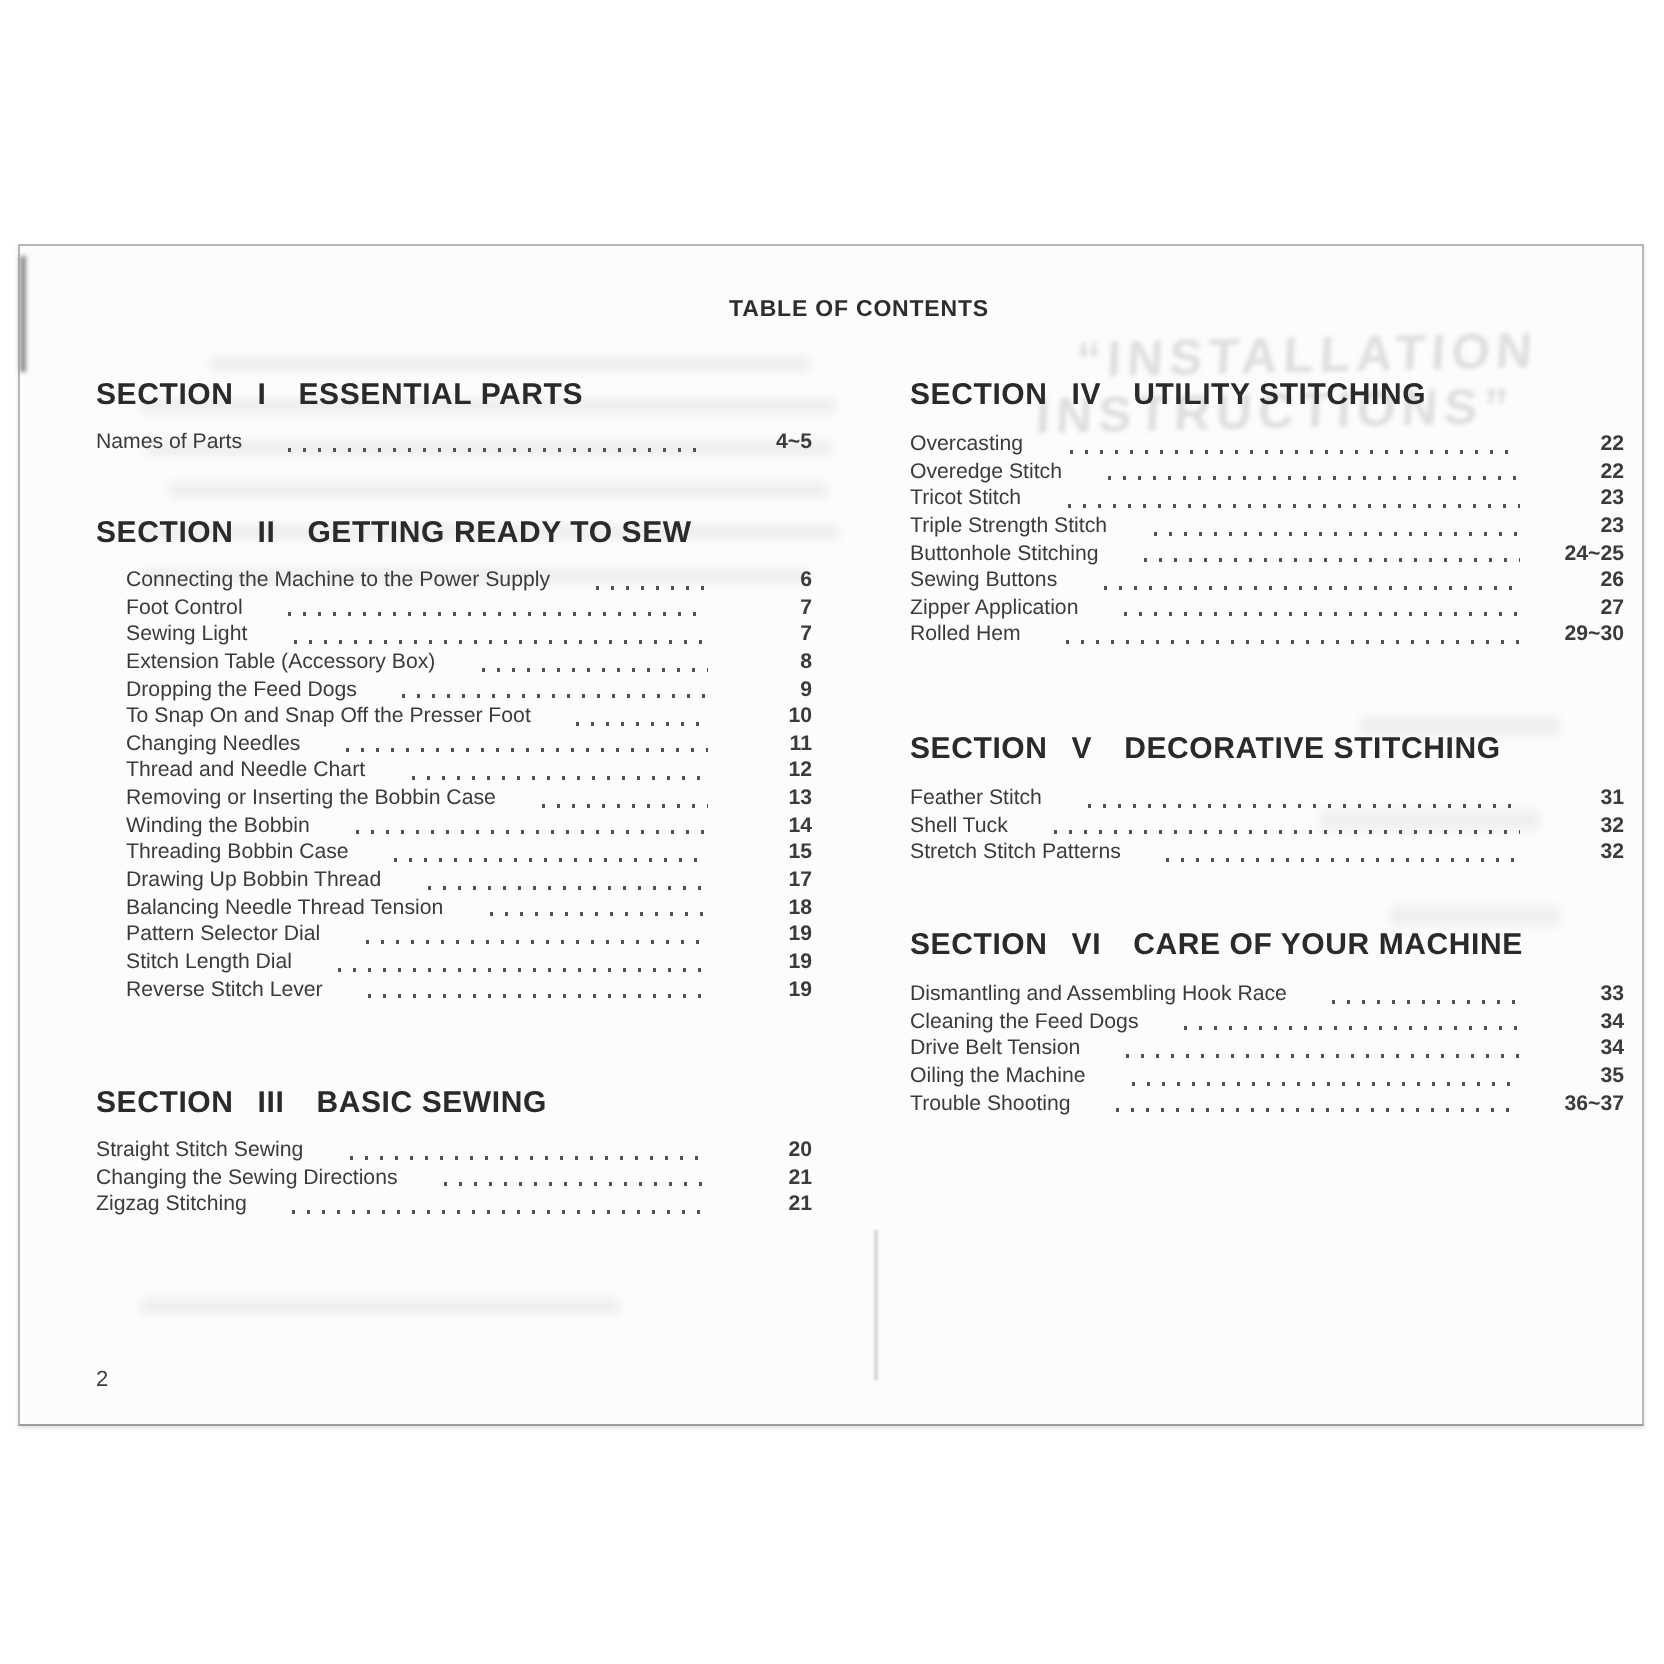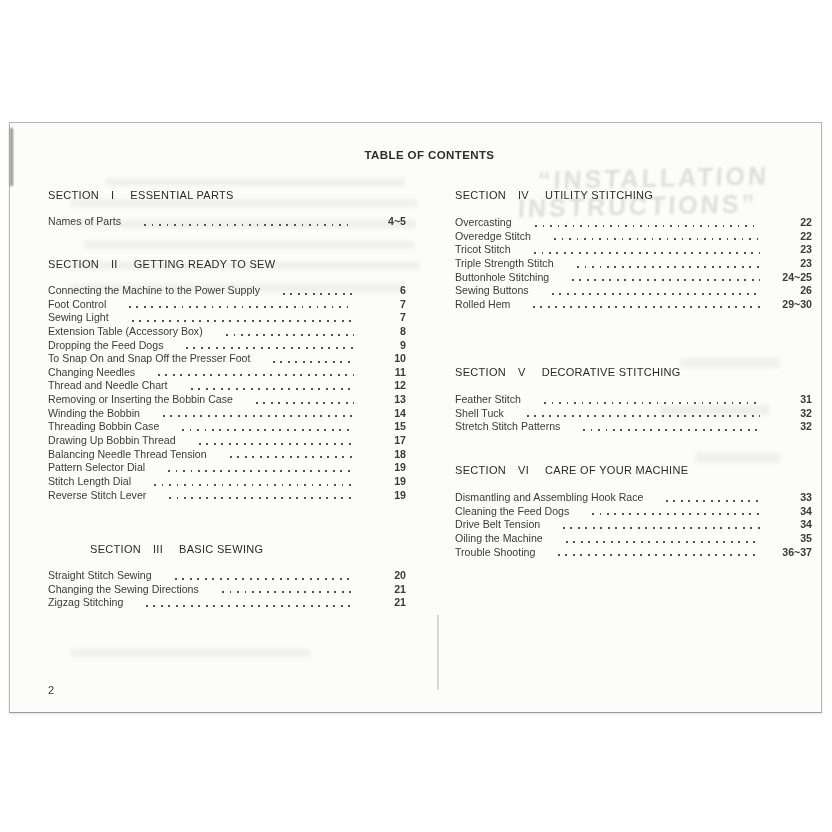--- a/index.html
+++ b/index.html
@@ -32,22 +32,22 @@
     color: #2d2d2d;
   }
 
   .col { position: absolute; top: 0; }
   .col-left  { left: 38px;  width: 358px; }
   .col-right { left: 445px; width: 357px; }
 
   .block { position: absolute; left: 0; right: 0; }
 
   .sec-h {
-    font-size: 11px;
-    font-weight: normal;
+    font-size: 15px;
+    font-weight: bold;
     color: #2a2a2a;
     letter-spacing: 0.3px;
     white-space: nowrap;
   }
   .sec-h .num { margin: 0 16px 0 12px; }
 
   .entry {
     display: flex;
     height: 13.65px;
     line-height: 13.65px;
@@ -153,21 +153,21 @@
         <div class="entry">
             <span class="t">Names of Parts</span>
             <span class="leader"></span>
             <span class="pg">4~5</span>
           </div>
       </div>
 
       <div class="block sec-h" style="top:135px;">
         <span>SECTION</span><span class="num">II</span><span class="st">GETTING READY TO SEW</span>
       </div>
-      <div class="block" style="top:161px;">
+      <div class="block" style="top:161px;margin-left:15px;">
         <div class="entry">
             <span class="t">Connecting the Machine to the Power Supply</span>
             <span class="leader"></span>
             <span class="pg">6</span>
           </div>
         <div class="entry">
             <span class="t">Foot Control</span>
             <span class="leader"></span>
             <span class="pg">7</span>
           </div>
@@ -236,21 +236,21 @@
             <span class="leader"></span>
             <span class="pg">19</span>
           </div>
         <div class="entry">
             <span class="t">Reverse Stitch Lever</span>
             <span class="leader"></span>
             <span class="pg">19</span>
           </div>
       </div>
 
-      <div class="block sec-h" style="top:420px;margin-left:42px;">
+      <div class="block sec-h" style="top:420px;">
         <span>SECTION</span><span class="num">III</span><span class="st">BASIC SEWING</span>
       </div>
       <div class="block" style="top:446px;">
         <div class="entry">
             <span class="t">Straight Stitch Sewing</span>
             <span class="leader"></span>
             <span class="pg">20</span>
           </div>
         <div class="entry">
             <span class="t">Changing the Sewing Directions</span>
@@ -293,20 +293,25 @@
           </div>
         <div class="entry">
             <span class="t">Buttonhole Stitching</span>
             <span class="leader"></span>
             <span class="pg">24~25</span>
           </div>
         <div class="entry">
             <span class="t">Sewing Buttons</span>
             <span class="leader"></span>
             <span class="pg">26</span>
+          </div>
+        <div class="entry">
+            <span class="t">Zipper Application</span>
+            <span class="leader"></span>
+            <span class="pg">27</span>
           </div>
         <div class="entry">
             <span class="t">Rolled Hem</span>
             <span class="leader"></span>
             <span class="pg">29~30</span>
           </div>
       </div>
 
       <div class="block sec-h" style="top:243px;">
         <span>SECTION</span><span class="num">V</span><span class="st">DECORATIVE STITCHING</span>

